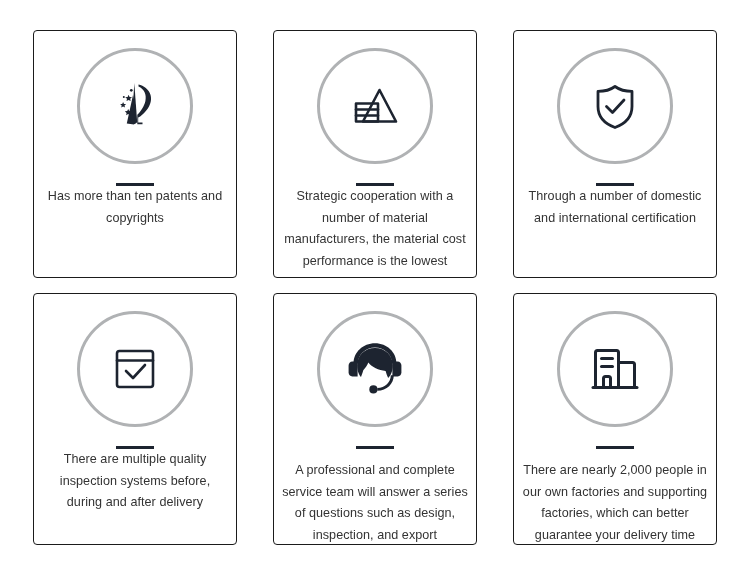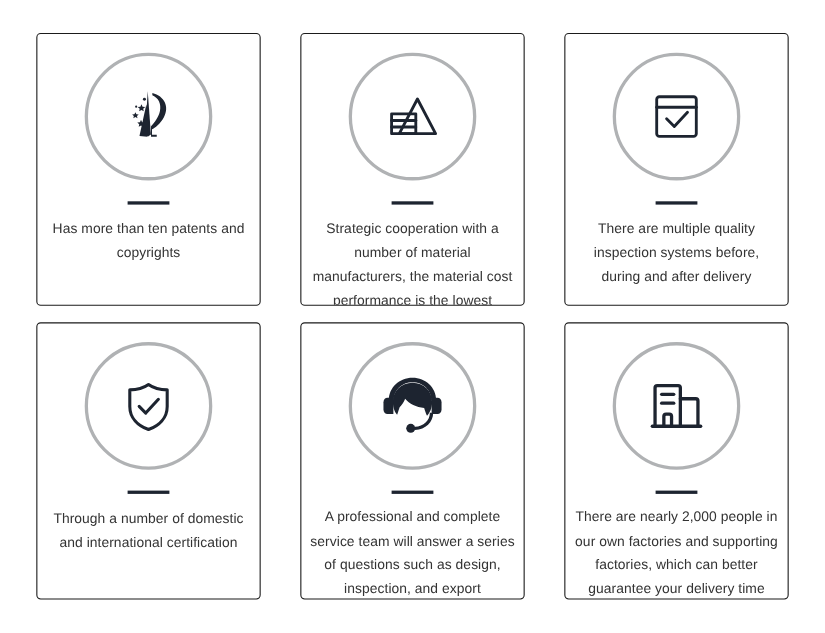--- a/index.html
+++ b/index.html
@@ -52,21 +52,20 @@
   }
   .divider {
     width: 38px;
     height: 3px;
     background: #1d2430;
     margin-top: 19px;
     margin-bottom: 0;
     flex: 0 0 auto;
   }
   .card-text {
-    margin-top: 12px;
     font-size: 12.6px;
     line-height: 21.5px;
     color: #333333;
     text-align: center;
     letter-spacing: 0.05px;
     padding: 0 2px;
     max-width: 196px;
   }
   
   .card-tall .card-text {
@@ -116,45 +115,45 @@
       </span>
     </div>
     <div class="divider"></div>
     <div class="card-text">Strategic cooperation with a number of material manufacturers, the material cost performance is the lowest among</div>
   </div>
 
   <div class="feature-card">
     <div class="icon-ring">
       <span>
         <svg width="54" height="54" viewBox="0 0 54 54">
+          <g fill="none" stroke="#1d2430" stroke-width="2.8" stroke-linejoin="round" stroke-linecap="round">
+            <path d="M27 7.5 C32.5 11.5 38.5 12.4 44 12.4 L44 27.5 C44 38 36.5 45 27 48.5 C17.5 45 10 38 10 27.5 L10 12.4 C15.5 12.4 21.5 11.5 27 7.5 Z"></path>
+            <polyline points="18.5,27.5 24.5,33.5 36,21"></polyline>
+          </g>
+        </svg>
+      </span>
+    </div>
+    <div class="divider"></div>
+    <div class="card-text">Through a number of domestic and international certification</div>
+  </div>
+
+  <div class="feature-card">
+    <div class="icon-ring">
+      <span>
+        <svg width="54" height="54" viewBox="0 0 54 54">
           <g fill="none" stroke="#1d2430" stroke-width="2.6" stroke-linejoin="round" stroke-linecap="round">
             <rect x="9" y="9" width="36" height="36" rx="2.5"></rect>
             <line x1="9" y1="18.5" x2="45" y2="18.5"></line>
             <polyline points="18,29 25,36 37,23"></polyline>
           </g>
         </svg>
       </span>
     </div>
     <div class="divider"></div>
     <div class="card-text">There are multiple quality inspection systems before, during and after delivery</div>
-  </div>
-
-  <div class="feature-card">
-    <div class="icon-ring">
-      <span>
-        <svg width="54" height="54" viewBox="0 0 54 54">
-          <g fill="none" stroke="#1d2430" stroke-width="2.8" stroke-linejoin="round" stroke-linecap="round">
-            <path d="M27 7.5 C32.5 11.5 38.5 12.4 44 12.4 L44 27.5 C44 38 36.5 45 27 48.5 C17.5 45 10 38 10 27.5 L10 12.4 C15.5 12.4 21.5 11.5 27 7.5 Z"></path>
-            <polyline points="18.5,27.5 24.5,33.5 36,21"></polyline>
-          </g>
-        </svg>
-      </span>
-    </div>
-    <div class="divider"></div>
-    <div class="card-text">Through a number of domestic and international certification</div>
   </div>
 
   <div class="feature-card card-tall">
     <div class="icon-ring">
       <span>
         <svg width="62" height="62" viewBox="0 0 62 62">
           <g fill="#1d2430">
 
             <path d="M31 10 C20.6 10 13.2 17.6 13.2 27.4 C13.2 33.3 15.2 37.0 17.0 39.0 C17.7 37.2 18.5 34.8 19.3 32.2 C21.2 30.4 23.2 27.6 24.3 24.6 C28.0 29.1 34.6 32.4 41.6 32.9 C42.4 35.6 43.3 38.2 44.2 40.0 C46.4 37.6 48.8 33.6 48.8 27.4 C48.8 17.6 41.4 10 31 10 Z"></path>
 

